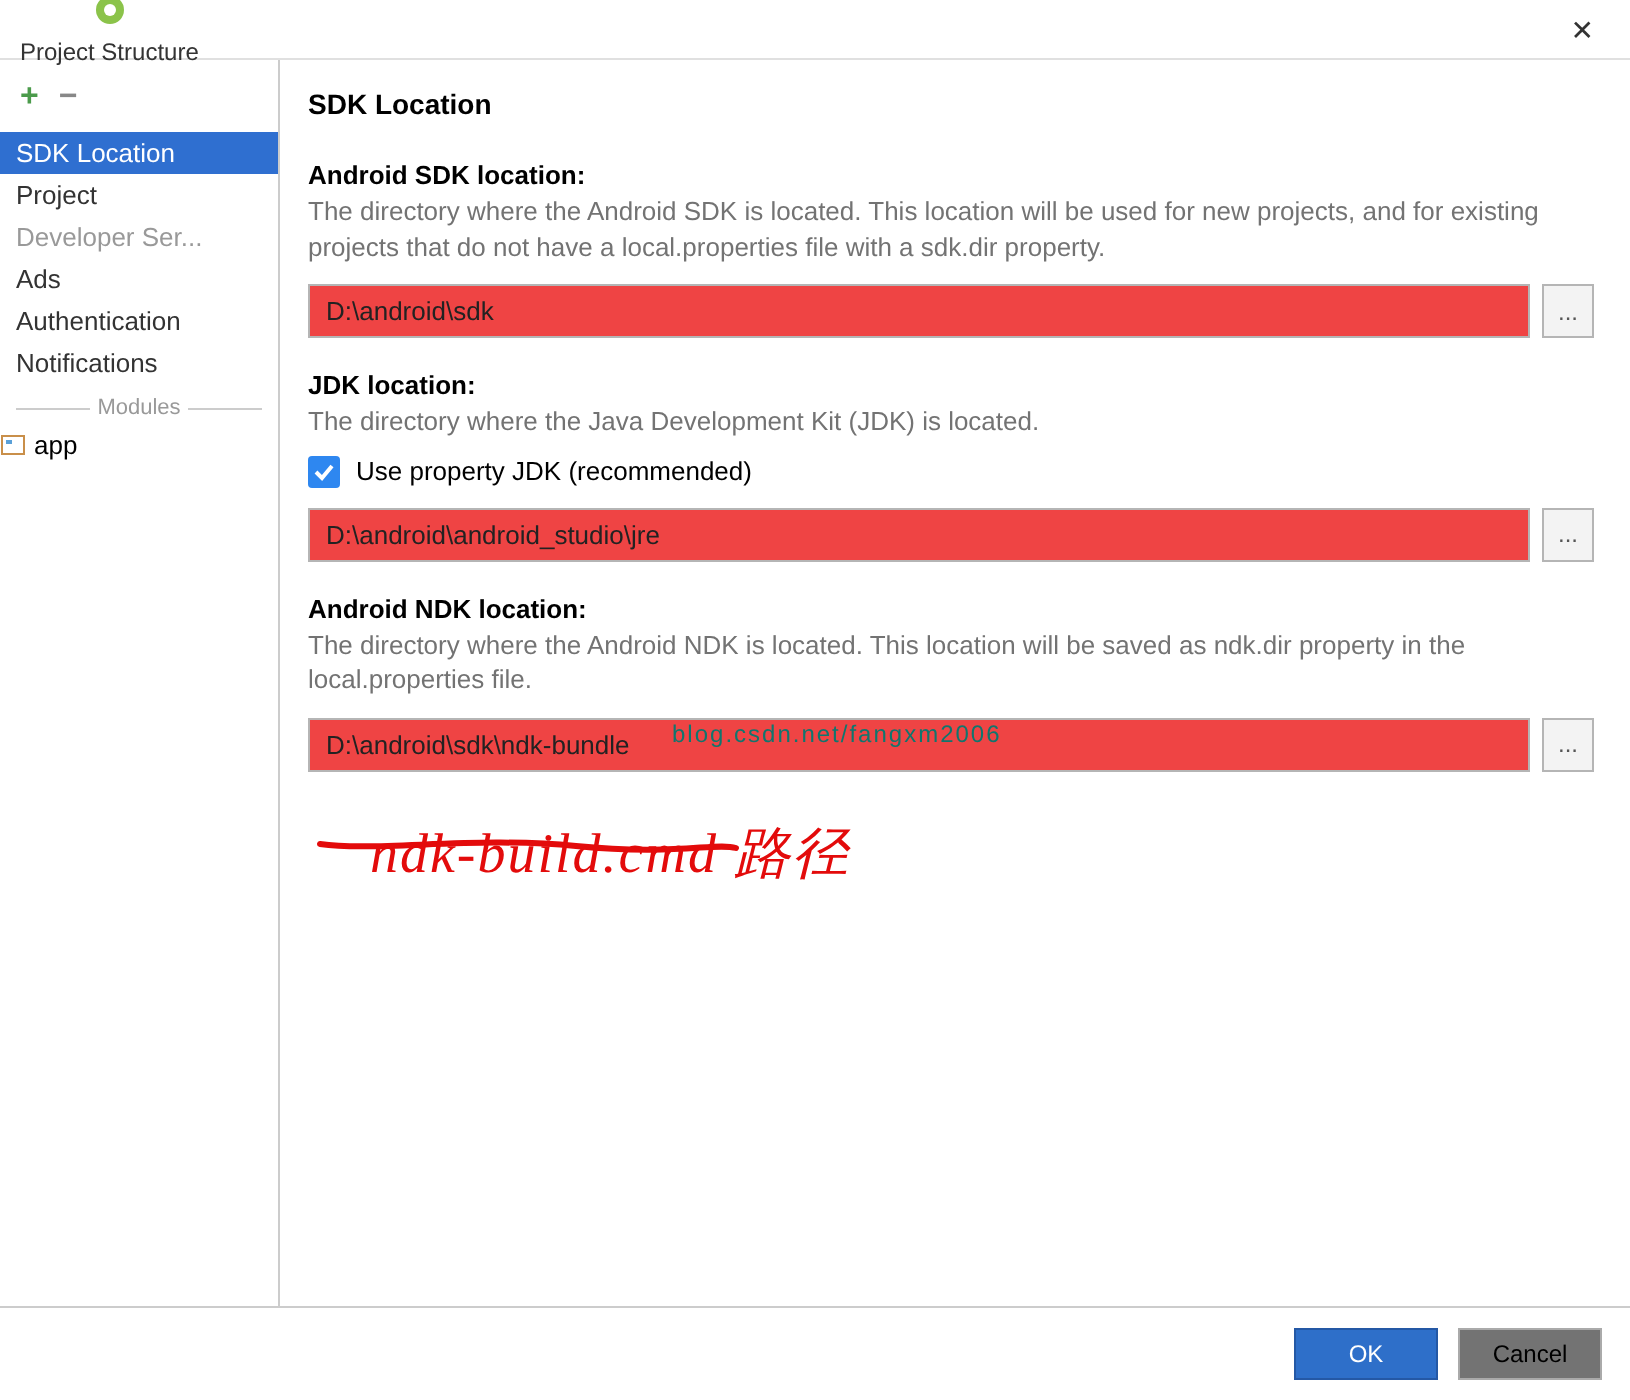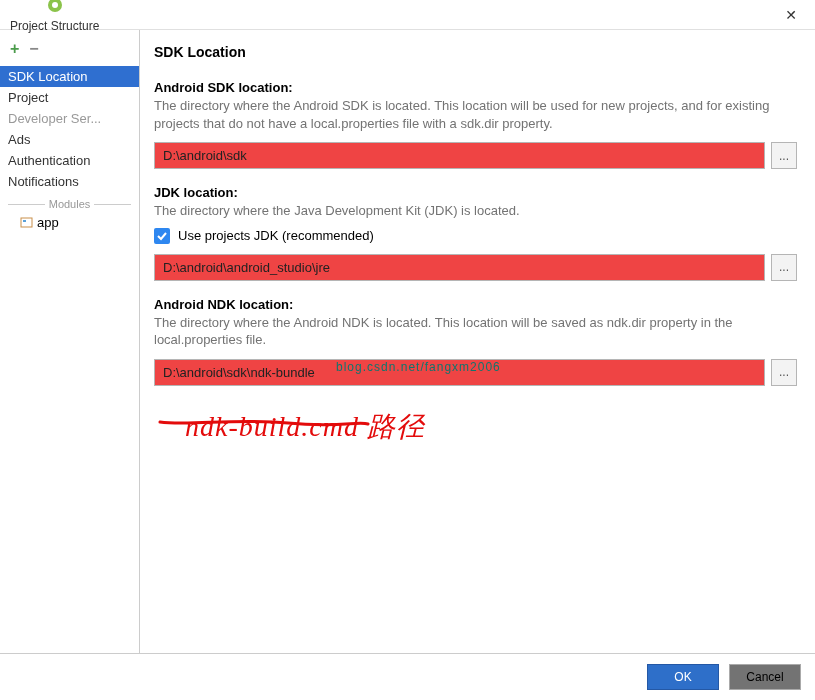--- a/index.html
+++ b/index.html
@@ -12,21 +12,21 @@
   .body-area { display: flex; height: 623px; }
   .sidebar { width: 140px; border-right: 1px solid #ccc; display: flex; flex-direction: column; padding-top: 6px; }
   .side-toolbar { display: flex; gap: 10px; padding: 4px 10px 8px 10px; }
   .plus { color: #4b9b4b; font-size: 16px; font-weight: bold; cursor: pointer; }
   .minus { color: #888; font-size: 16px; font-weight: bold; cursor: pointer; }
   .side-item { padding: 3px 8px; font-size: 13px; color: #333; cursor: pointer; white-space: nowrap; overflow: hidden; text-overflow: ellipsis; }
   .side-item.selected { background: #2f6fd0; color: #fff; }
   .side-item.greyed { color: #999; }
   .side-sep { display: flex; align-items: center; color: #999; font-size: 11px; margin: 6px 4px 2px 4px; }
   .side-sep::before, .side-sep::after { content: ""; flex: 1; border-top: 1px solid #ccc; margin: 0 4px; }
-  .mod-item { display: flex; align-items: center; gap: 4px; padding: 3px 20px; font-size: 13px; cursor: pointer; }
+  .mod-item { display: flex; align-items: center; gap: 4px; padding: 3px 0; font-size: 13px; cursor: pointer; }
   .mod-icon { width: 13px; height: 13px; }
   .main { flex: 1; padding: 14px 18px 10px 14px; overflow: auto; position: relative; }
   .page-title { font-weight: bold; font-size: 14px; margin-bottom: 20px; }
   .section-label { font-weight: bold; font-size: 13px; margin-top: 4px; }
   .section-desc { font-size: 13px; color: #737373; margin-top: 2px; line-height: 1.35; }
   .field-row { display: flex; gap: 6px; margin: 10px 0 16px 0; align-items: stretch; }
   .text-field { flex: 1; border: 1px solid #b5b5b5; padding: 5px 8px; font-size: 13px; color: #222; background: #ef4444; }
   .browse-btn { width: 26px; border: 1px solid #b5b5b5; background: #f3f3f3; display: flex; align-items: center; justify-content: center; font-size: 12px; color: #555; cursor: pointer; }
   .checkbox-row { display: flex; align-items: center; gap: 8px; font-size: 13px; margin: 8px 0 10px 0; }
   .checkbox { width: 16px; height: 16px; background: #2e87f0; border-radius: 2px; display: flex; align-items: center; justify-content: center; }
@@ -90,21 +90,21 @@
     </div>
 
     <div class="section-label">JDK location:</div>
     <div class="section-desc">The directory where the Java Development Kit (JDK) is located.</div>
     <div class="checkbox-row">
       <div class="checkbox">
         <svg viewBox="0 0 12 12">
             <path d="M2 6 L5 9 L10 3" stroke="#fff" stroke-width="2" fill="none"></path>
           </svg>
       </div>
-      <span>Use projects JDK (recommended)</span>
+      <span>Use property JDK (recommended)</span>
     </div>
     <div class="field-row">
       <input class="text-field" value="D:\android\android_studio\jre" style="">
       <div class="browse-btn">
           <span>...</span>
         </div>
     </div>
 
     <div class="section-label">Android NDK location:</div>
     <div class="section-desc">The directory where the Android NDK is located. This location will be saved as ndk.dir property in the local.properties file.</div>

